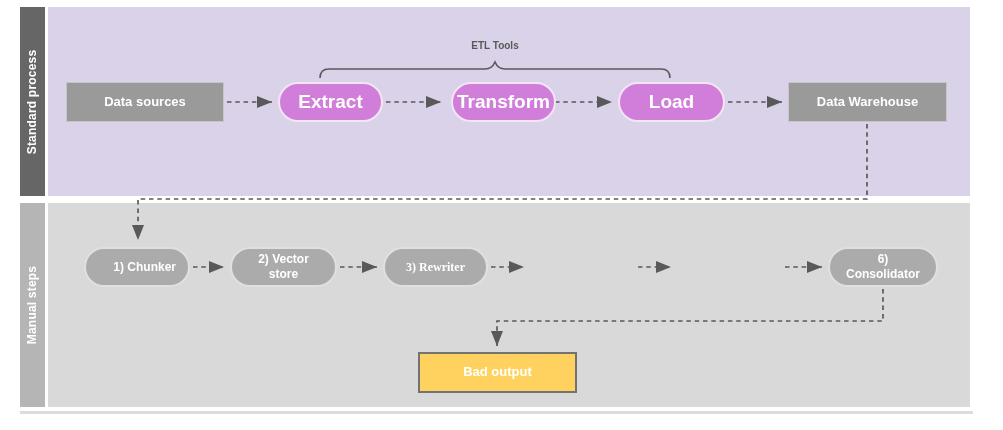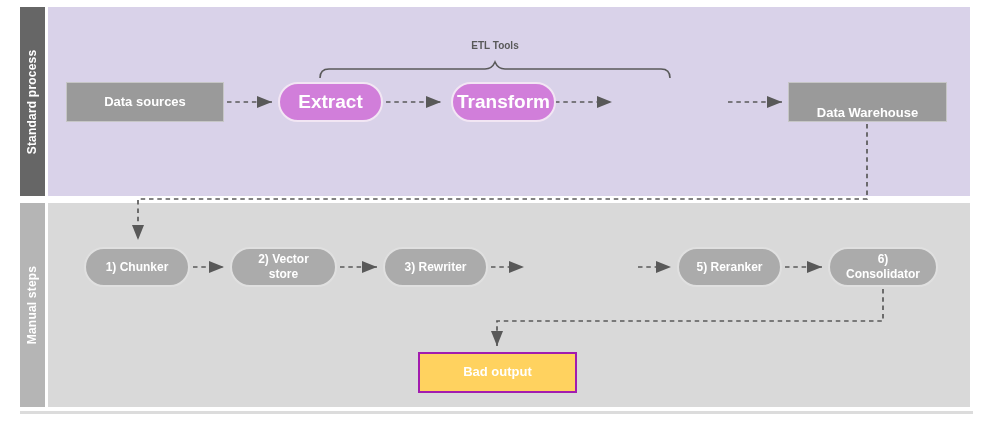--- a/index.html
+++ b/index.html
@@ -70,31 +70,31 @@
   }
   .manual-pill {
     background: #ABABAB;
     border: 2px solid #E0E0E0;
     border-radius: 21px;
     font-size: 12px;
     padding: 0 12px;
   }
   .yellow-box {
     background: #FFD25F;
-    border: 2px solid #a21caf;
+    border: 2px solid #737373;
     font-size: 13px;
   }
   #node-data-sources   { left: 66px;  top: 82px;  width: 158px; height: 40px; }
   #node-extract        { left: 278px; top: 82px;  width: 105px; height: 40px; }
   #node-transform      { left: 451px; top: 82px;  width: 105px; height: 40px; }
   #node-load           { left: 618px; top: 82px;  width: 107px; height: 40px; }
-  #node-data-warehouse { left: 788px; top: 82px;  width: 159px; height: 40px; align-items: flex-end; }
-  #node-chunker        { left: 84px;  top: 247px; width: 106px; height: 40px; }
+  #node-data-warehouse { left: 788px; top: 82px;  width: 159px; height: 40px; }
+  #node-chunker        { left: 84px;  top: 247px; width: 106px; height: 40px; justify-content: flex-end; }
   #node-vector-store   { left: 230px; top: 247px; width: 107px; height: 40px; text-align: center; }
-  #node-rewriter       { left: 383px; top: 247px; width: 105px; height: 40px; }
+  #node-rewriter       { left: 383px; top: 247px; width: 105px; height: 40px; font-family: Liberation Serif, serif; }
   #node-retriever      { left: 530px; top: 247px; width: 105px; height: 40px; }
   #node-reranker       { left: 677px; top: 247px; width: 105px; height: 40px; }
   #node-consolidator   { left: 828px; top: 247px; width: 110px; height: 40px; }
   #node-bad-output     { left: 418px; top: 352px; width: 159px; height: 41px; }
   
   .bracket-label {
     position: absolute;
     left: 415px; top: 40px;
     width: 160px;
     text-align: center;
@@ -166,36 +166,36 @@
 
   <div class="node gray-box" id="node-data-sources">
     <span>Data sources</span>
   </div>
   <div class="node etl-pill" id="node-extract">
     <span>Extract</span>
   </div>
   <div class="node etl-pill" id="node-transform">
     <span>Transform</span>
   </div>
+  <div class="node etl-pill" id="node-load">
+    <span>Load</span>
+  </div>
   <div class="node gray-box" id="node-data-warehouse">
     <span>Data Warehouse</span>
   </div>
 
   <div class="node manual-pill" id="node-chunker">
     <span>1) Chunker</span>
   </div>
   <div class="node manual-pill" id="node-vector-store">
     <span>2) Vector store</span>
   </div>
   <div class="node manual-pill" id="node-rewriter">
     <span>3) Rewriter</span>
   </div>
-  <div class="node manual-pill" id="node-reranker">
-    <span>5) Reranker</span>
-  </div>
   <div class="node manual-pill" id="node-consolidator">
     <span>6) Consolidator</span>
   </div>
   <div class="node yellow-box" id="node-bad-output">
     <span>Bad output</span>
   </div>
 
   <div class="bottom-divider"></div>
 
 </div>

